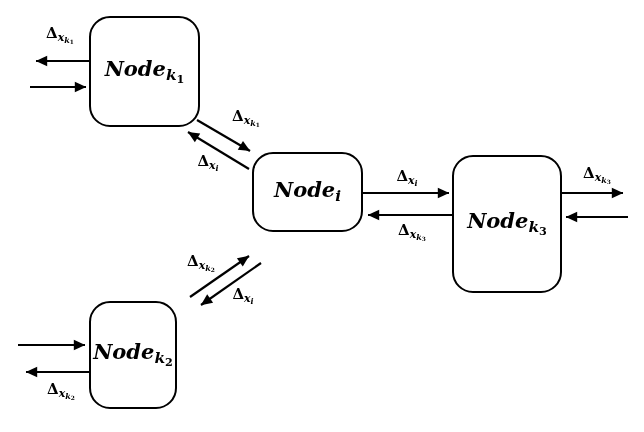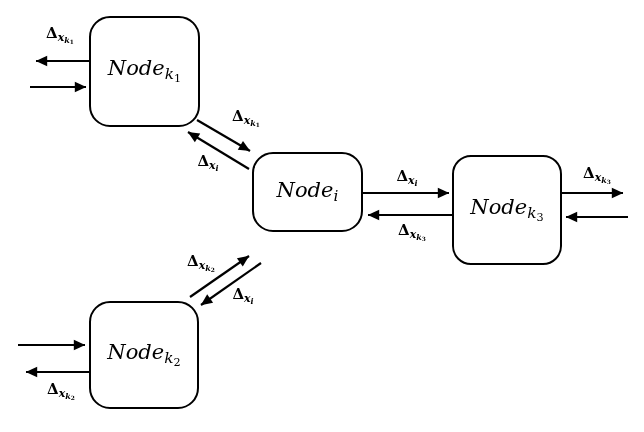--- a/index.html
+++ b/index.html
@@ -30,21 +30,21 @@
     align-items: center;
     justify-content: center;
   }
   .mlabel {
     color: #000000;
     white-space: nowrap;
     line-height: 1;
   }
   .nlabel {
     font-size: 21px;
-    font-weight: normal;
+    font-weight: bold;
   }
   .nlabel > span { font-style: italic; }
   .dlabel {
     position: absolute;
     transform: translate(-50%, -50%);
     font-size: 15px;
     font-weight: bold;
   }
   .dlabel > span { font-style: normal; } 
   .mlabel sub {
@@ -87,25 +87,25 @@
   </svg>
 
   <div class="node" style="left:89px; top:16px; width:111px; height:111px;">
     <span class="mlabel nlabel"><span>Node<sub>k<sub class="num">1</sub></sub></span></span>
   </div>
 
   <div class="node" style="left:252px; top:152px; width:111px; height:80px;">
     <span class="mlabel nlabel"><span>Node<sub>i</sub></span></span>
   </div>
 
-  <div class="node" style="left:452px; top:155px; width:110px; height:110px;border-radius:19px;">
+  <div class="node" style="left:452px; top:155px; width:110px; height:138px;">
     <span class="mlabel nlabel"><span>Node<sub>k<sub class="num">3</sub></sub></span></span>
   </div>
 
-  <div class="node" style="left:89px; top:301px; width:110px; height:108px;align-items:center;">
+  <div class="node" style="left:89px; top:301px; width:88px; height:108px;align-items:center;">
     <span class="mlabel nlabel"><span>Node<sub>k<sub class="num">2</sub></sub></span></span>
   </div>
 
   <div class="mlabel dlabel" style="left:60px; top:36px;"><span>Δ<sub>x<sub>k<sub class="num">1</sub></sub></sub></span></div>
 
   <div class="mlabel dlabel" style="left:246px; top:119px;"><span>Δ<sub>x<sub>k<sub class="num">1</sub></sub></sub></span></div>
 
   <div class="mlabel dlabel" style="left:208px; top:163px;"><span>Δ<sub>x<sub>i</sub></sub></span></div>
 
   <div class="mlabel dlabel" style="left:407px; top:178px;"><span>Δ<sub>x<sub>i</sub></sub></span></div>

